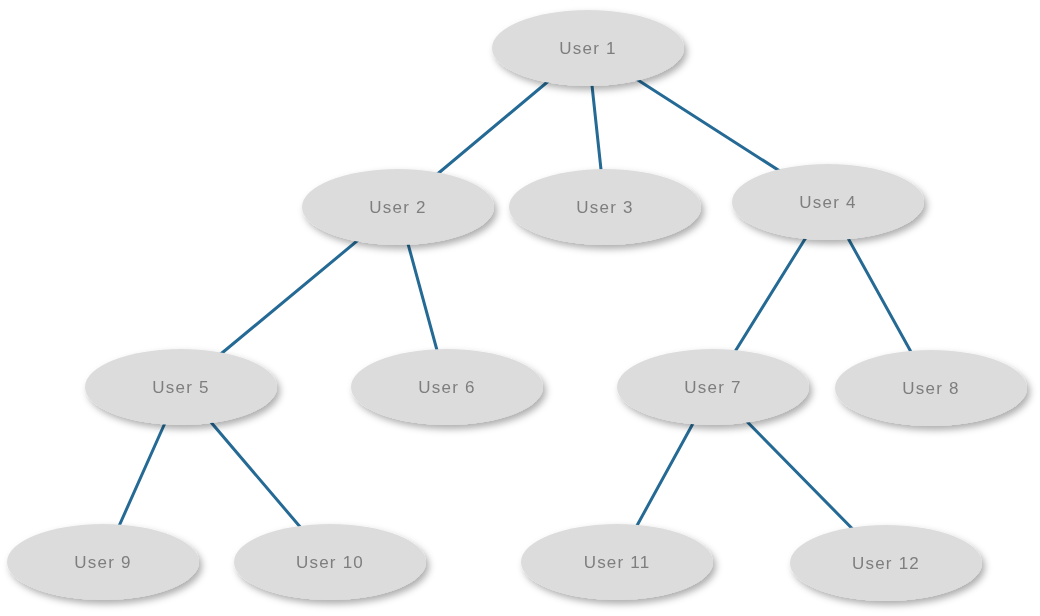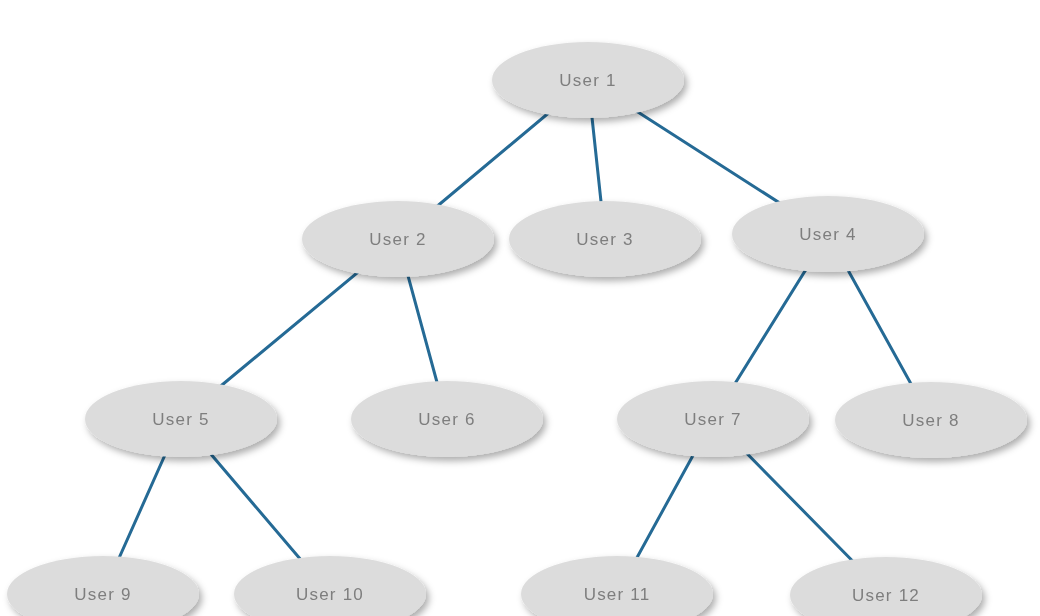--- a/index.html
+++ b/index.html
@@ -9,21 +9,20 @@
     height: 616px;
     background: #ffffff;
     overflow: hidden;
     font-family: "Liberation Sans", sans-serif;
   }
   .canvas {
     position: relative;
     width: 1040px;
     height: 512px;
     background: #ffffff;
-    margin-top: 32px;
   }
   svg { display: block; }
   .edge-line {
     fill: none;
     stroke-linecap: round;
   }
   .node-ellipse {
     cursor: pointer;
   }
   .node-label {

